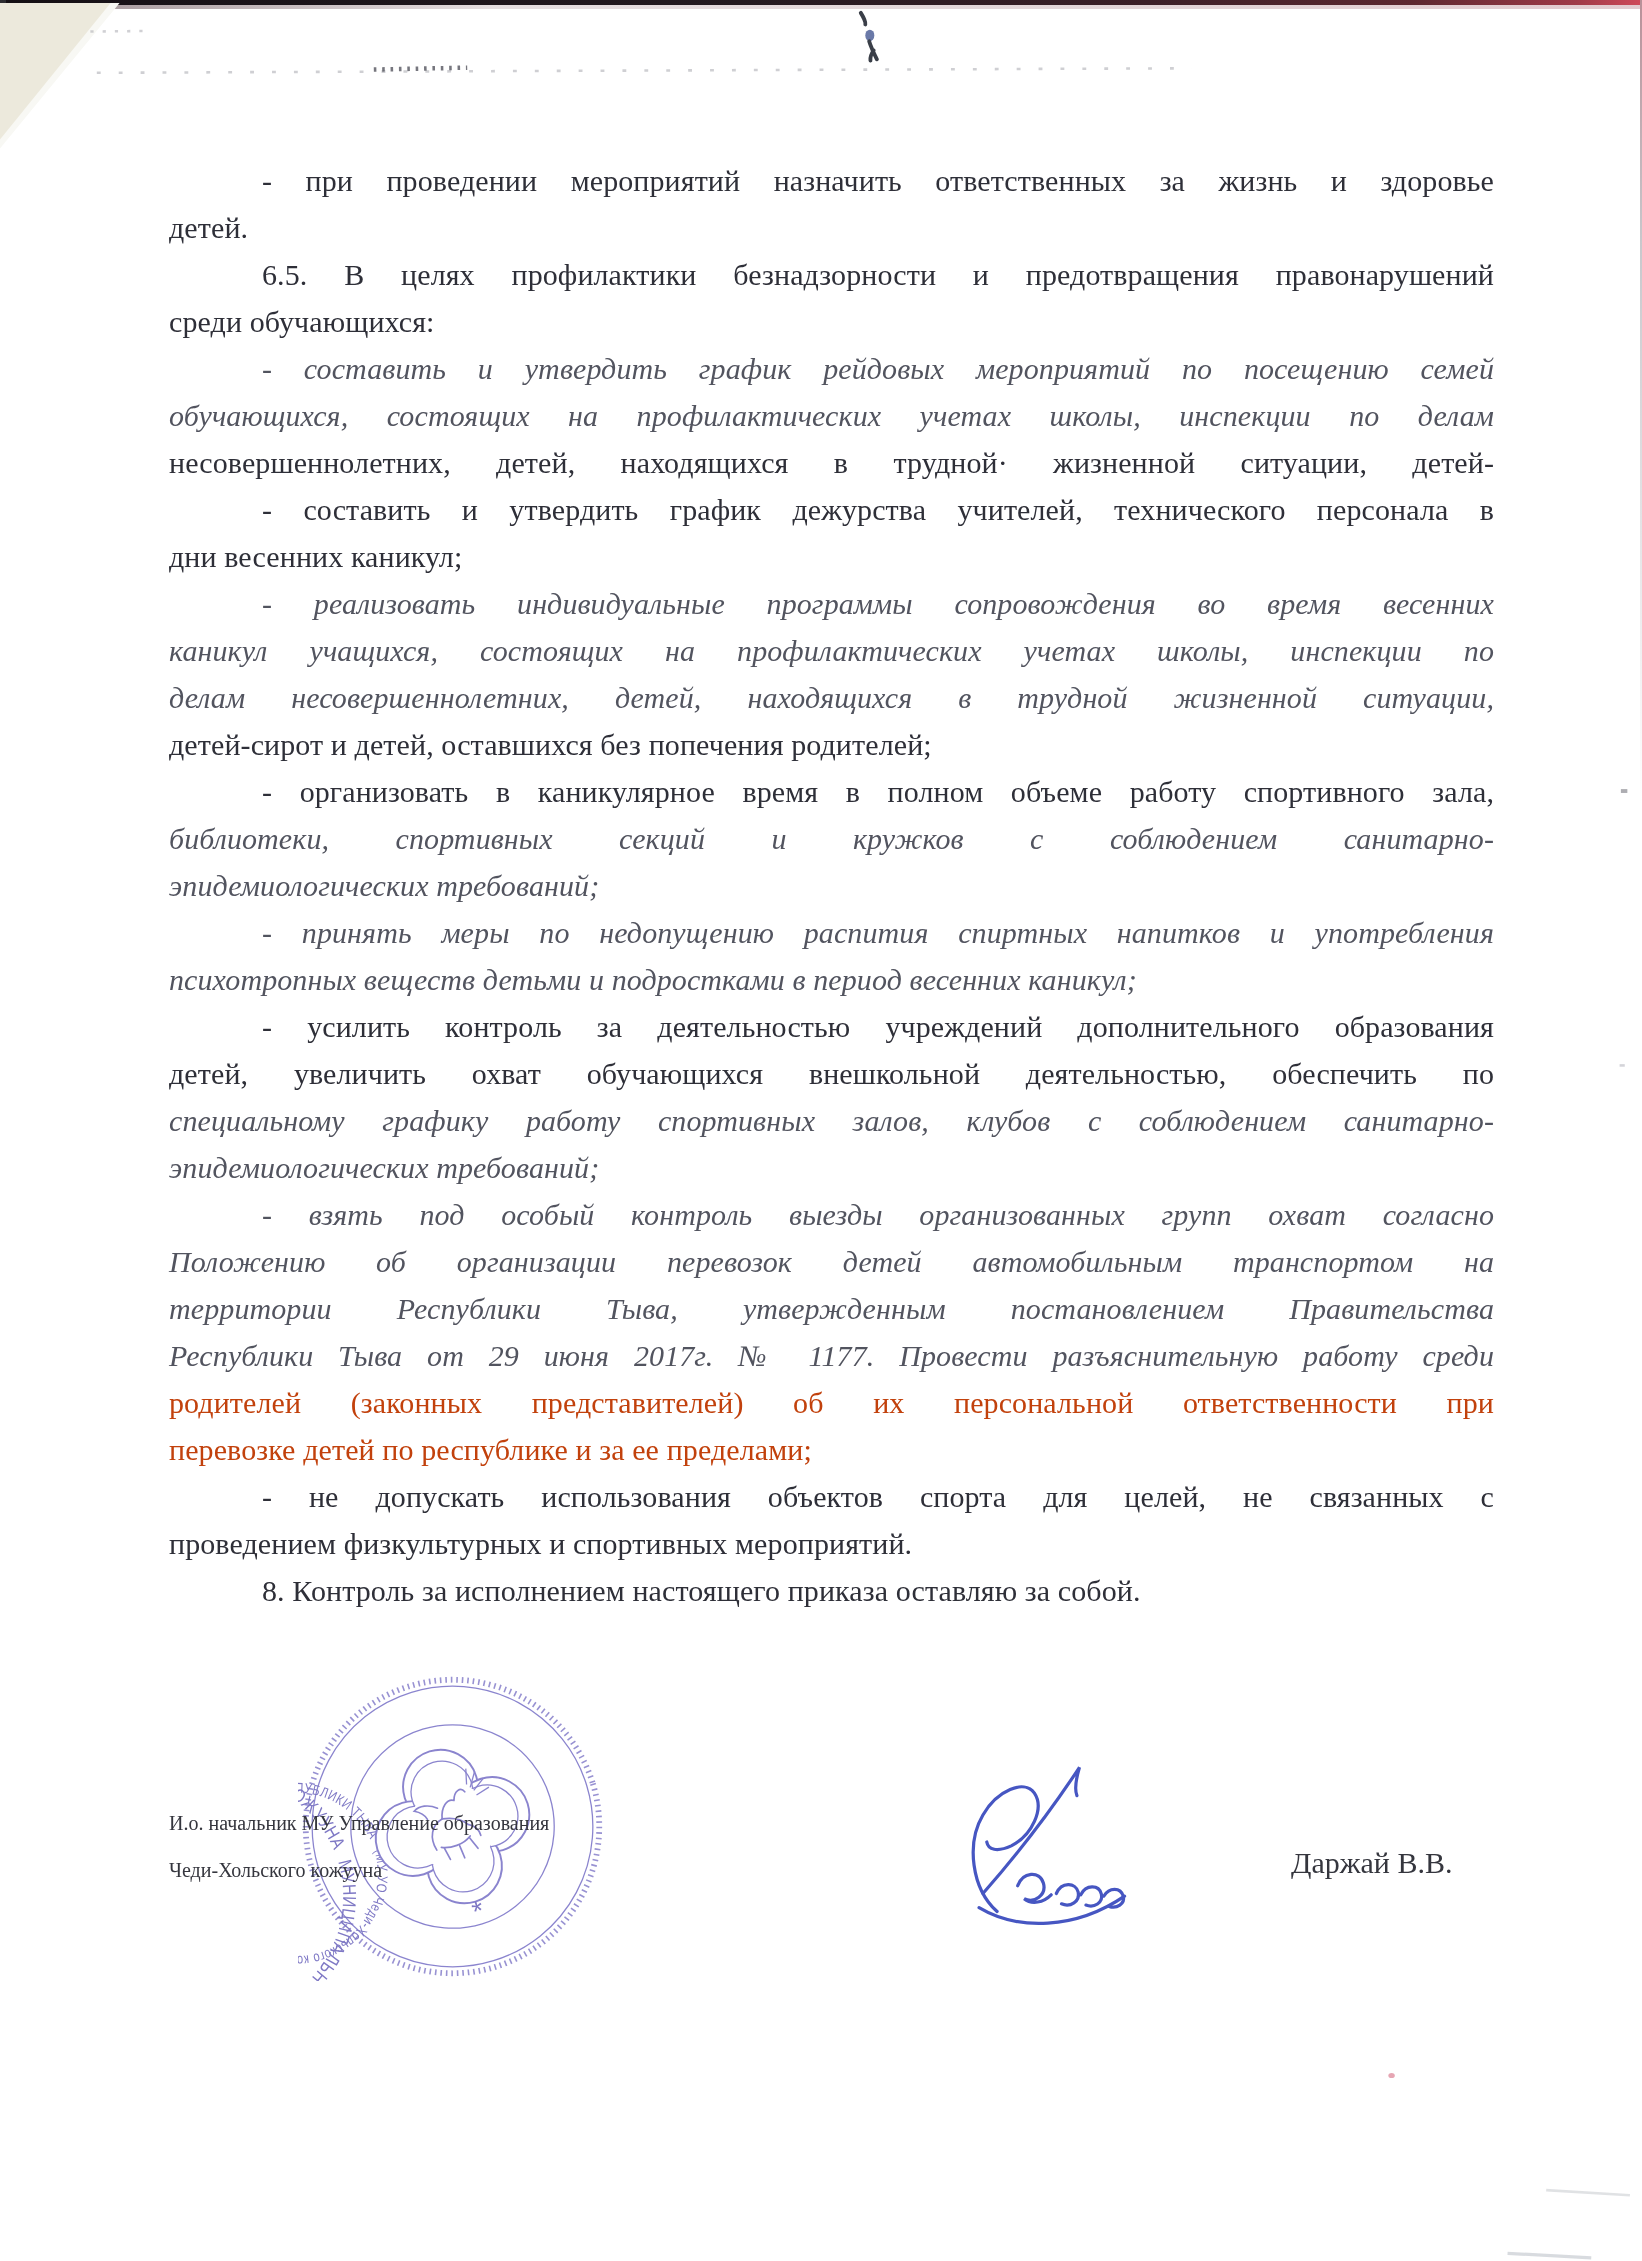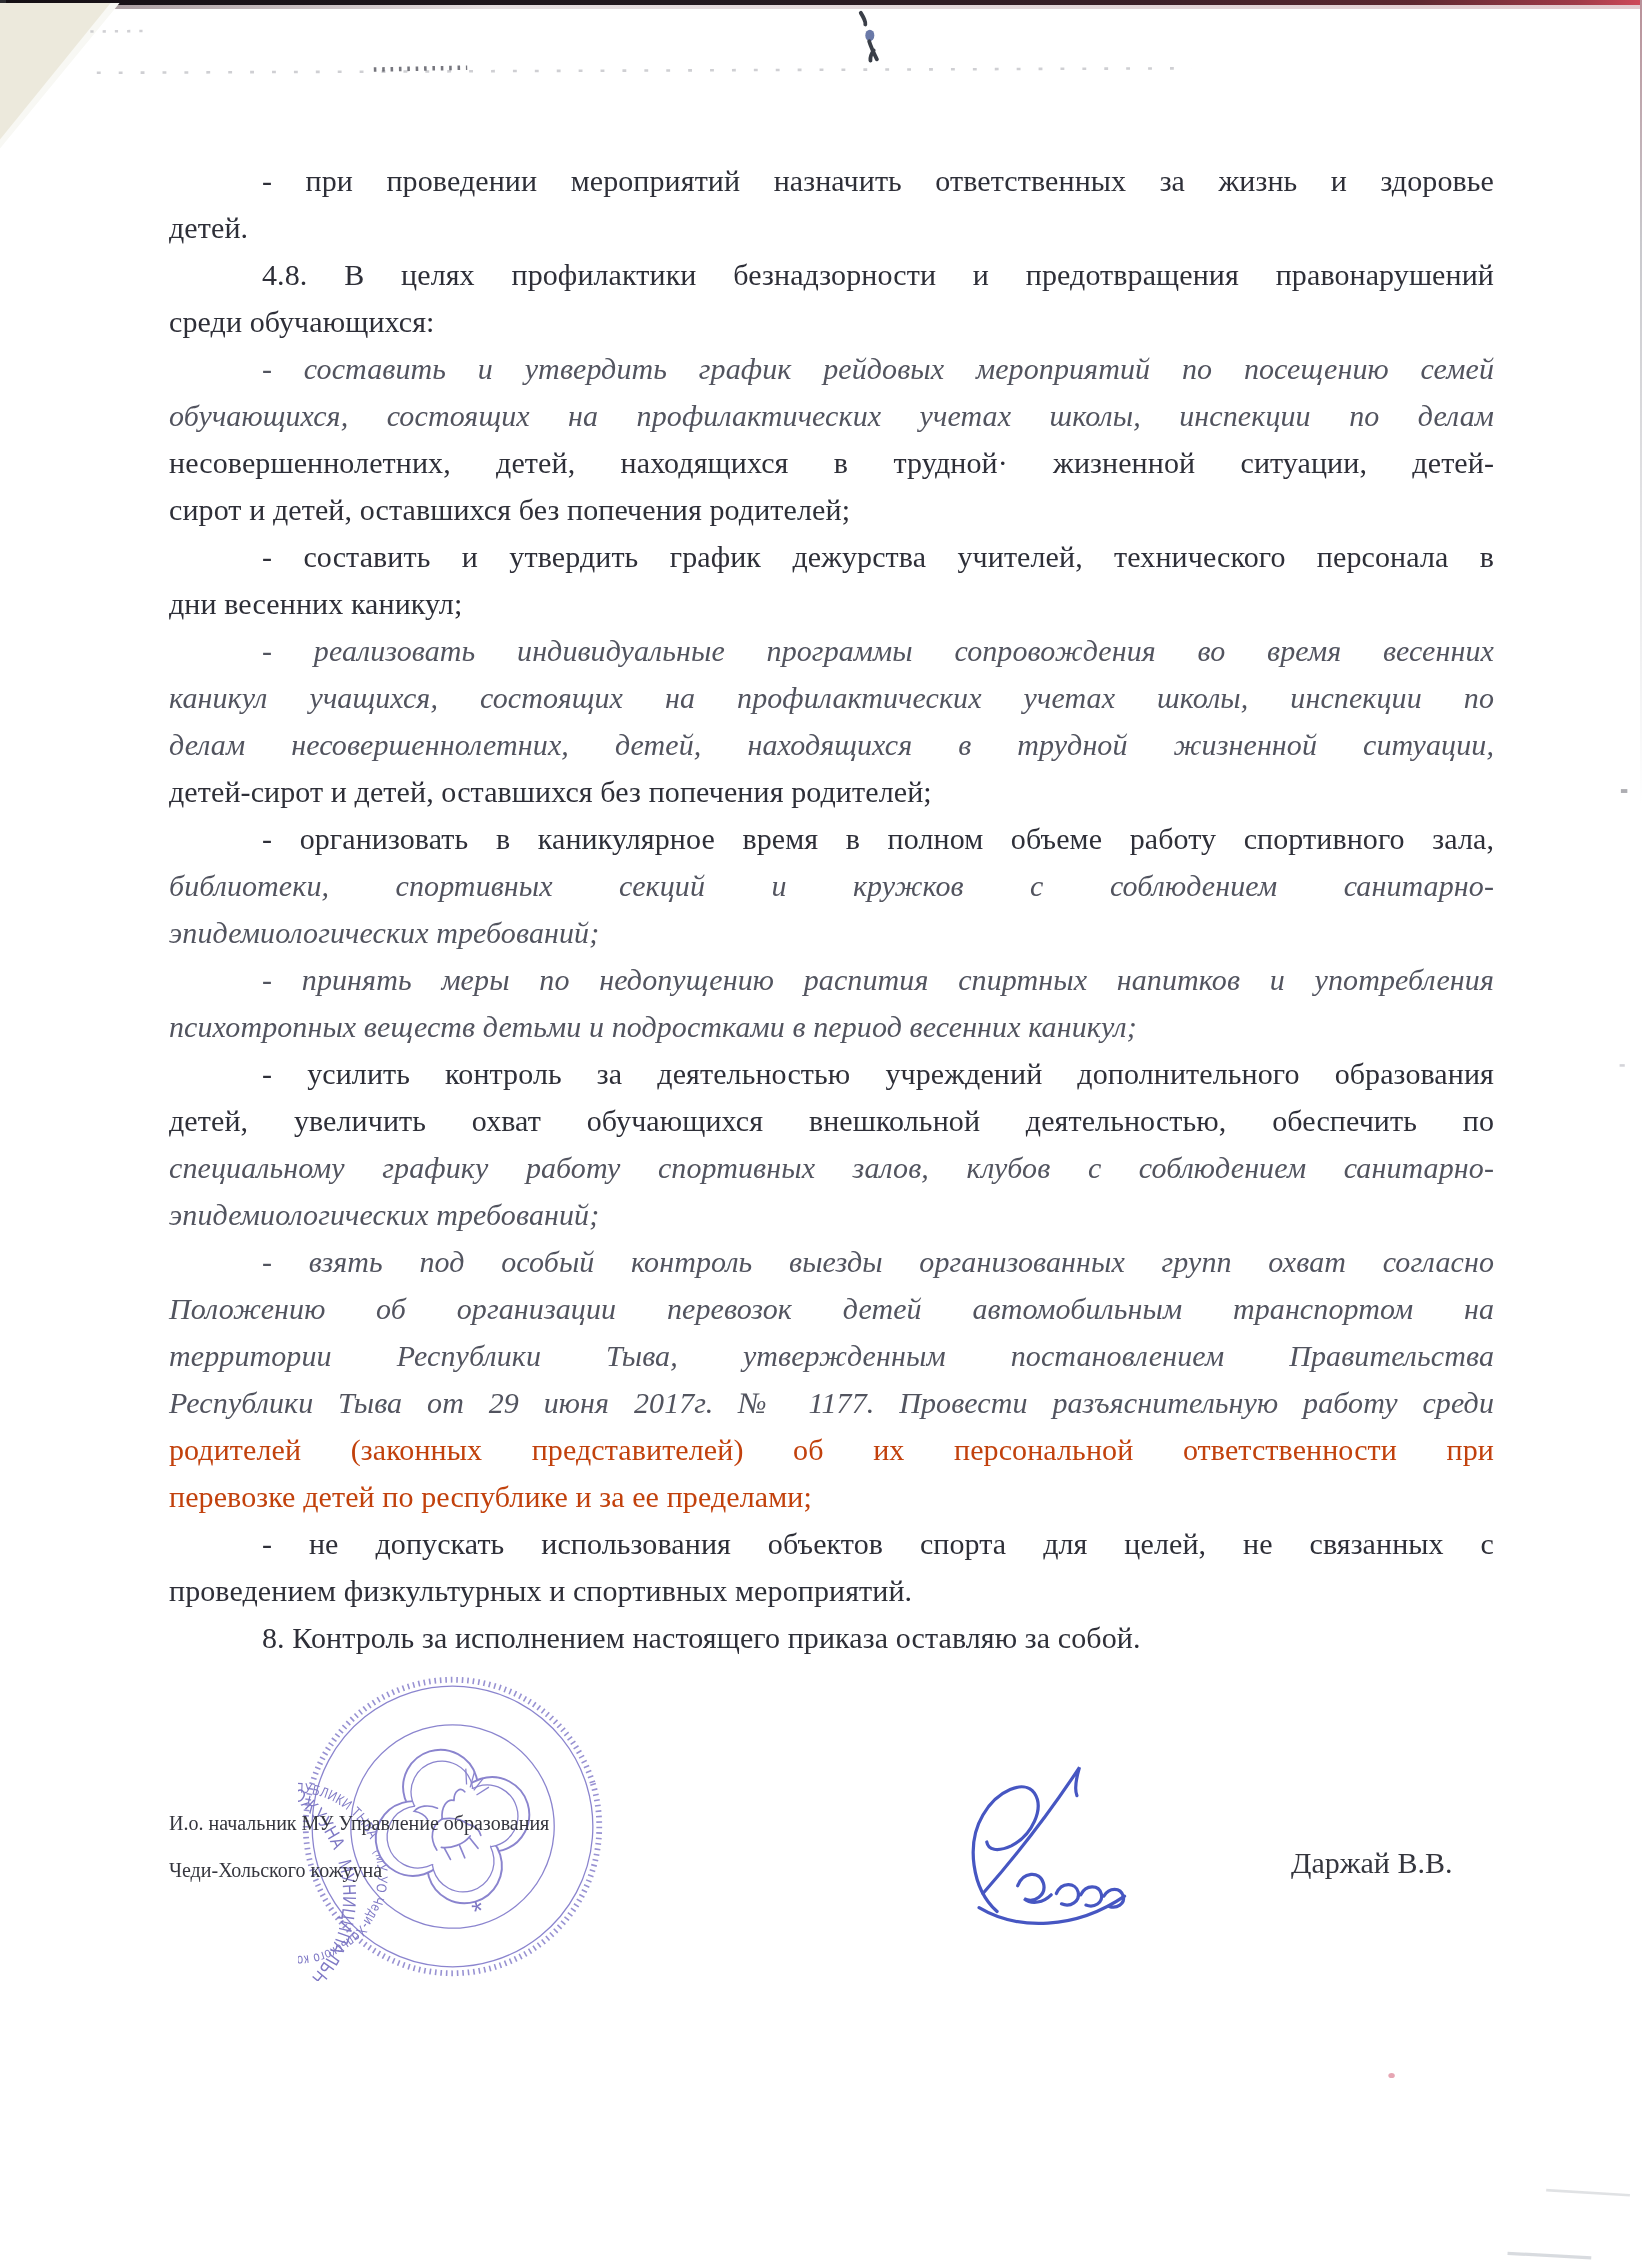--- a/index.html
+++ b/index.html
@@ -115,26 +115,25 @@
           </g>
         </g>
         <text class="st-star" y="152">*</text>
       </g>
     </g>
   </svg>
 
   <div class="doc-body">
       <div class="line w-d first">- при проведении мероприятий назначить ответственных за жизнь и здоровье</div>
       <div class="line w-d last">детей.</div>
-      <div class="line w-d first">4.8. В целях профилактики безнадзорности и предотвращения правонарушений</div>
+      <div class="line w-d first">6.5. В целях профилактики безнадзорности и предотвращения правонарушений</div>
       <div class="line w-d last">среди обучающихся:</div>
       <div class="line w-g first">- составить и утвердить график рейдовых мероприятий по посещению семей</div>
       <div class="line w-g">обучающихся, состоящих на профилактических учетах школы, инспекции по делам</div>
       <div class="line w-d">несовершеннолетних, детей, находящихся в трудной· жизненной ситуации, детей-</div>
-      <div class="line w-d last">сирот и детей, оставшихся без попечения родителей;</div>
       <div class="line w-d first">- составить и утвердить график дежурства учителей, технического персонала в</div>
       <div class="line w-d last">дни весенних каникул;</div>
       <div class="line w-g first">- реализовать индивидуальные программы сопровождения во время весенних</div>
       <div class="line w-g">каникул учащихся, состоящих на профилактических учетах школы, инспекции по</div>
       <div class="line w-g">делам несовершеннолетних, детей, находящихся в трудной жизненной ситуации,</div>
       <div class="line w-d last">детей-сирот и детей, оставшихся без попечения родителей;</div>
       <div class="line w-d first">- организовать в каникулярное время в полном объеме работу спортивного зала,</div>
       <div class="line w-g">библиотеки, спортивных секций и кружков с соблюдением санитарно-</div>
       <div class="line w-g last">эпидемиологических требований;</div>
       <div class="line w-g first">- принять меры по недопущению распития спиртных напитков и употребления</div>

